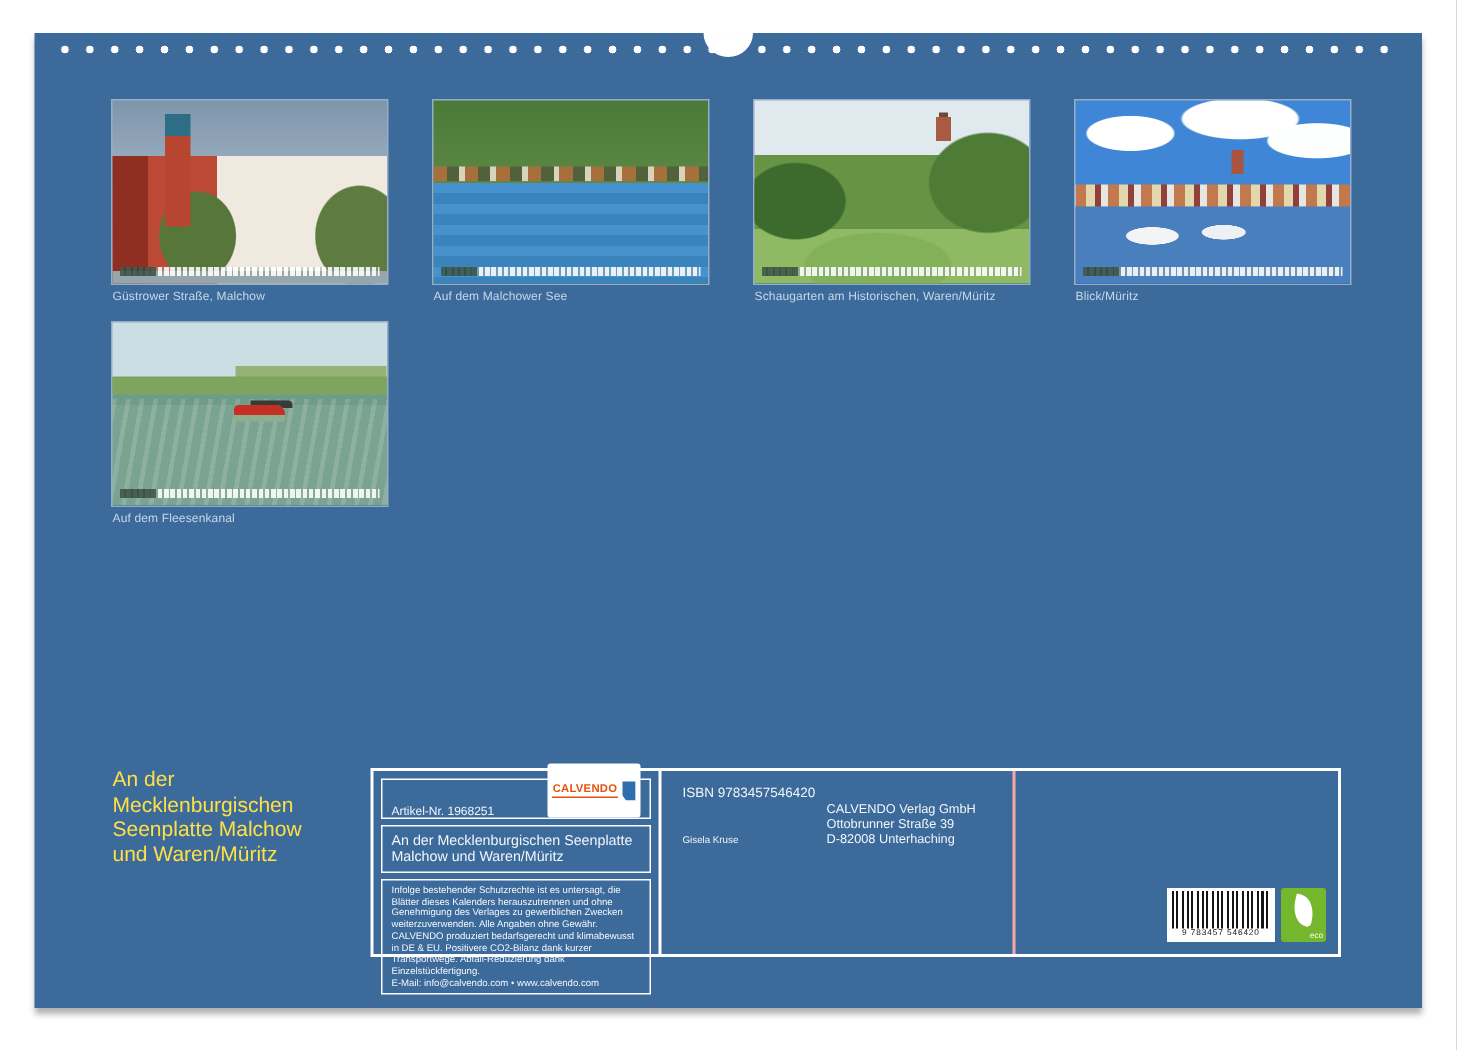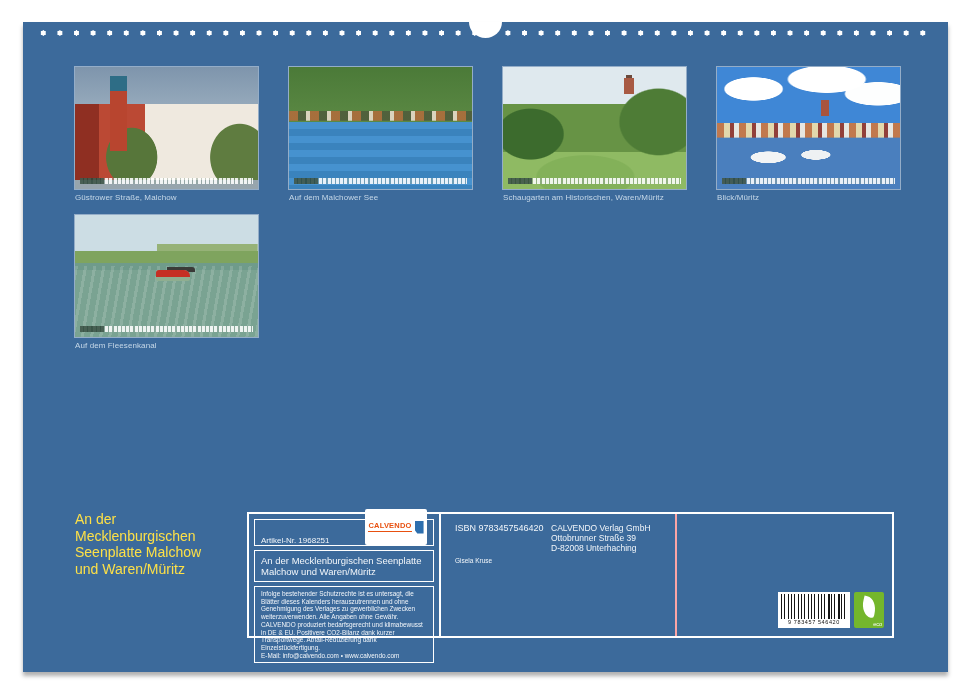--- a/index.html
+++ b/index.html
@@ -150,21 +150,21 @@
         display:flex; align-items:center; justify-content:center; gap:3px; }
   .logo-text { color:#e8500f; font-size:7.5px; font-weight:bold; line-height:8px;
         border-bottom:1px solid #e8500f; padding-bottom:1.5px; letter-spacing:.2px; }
   .logo-icon { width:9px; height:13px; background:#2d6fae;
         clip-path:polygon(0 0,100% 0,100% 100%,30% 100%,0 72%); }
   .box-b { border:1.5px solid #ffffff; padding:4px 6px; font-size:9.5px; line-height:11px; }
   .box-c { border:1.5px solid #ffffff; padding:3px 6px; flex:1; font-size:6.4px; line-height:7.7px; white-space:pre-line; }
   .col2 { width:236px; border-right:2px solid #fca5a5; position:relative; padding:9px 0 0 14px; }
   .isbn { font-size:9px; }
   .author { font-size:6.5px; margin-top:24px; }
-  .publisher { position:absolute; left:110px; top:9px; font-size:8.5px; line-height:10px; white-space:pre-line; }
+  .publisher { position:absolute; left:110px; top:20px; font-size:8.5px; line-height:10px; white-space:pre-line; }
   .col3 { flex:1; position:relative; }
   .barcode { position:absolute; right:42px; bottom:8px; width:72px; height:36px; background:#ffffff; padding:2px 3px 1px; }
   .bars { height:25px; background:repeating-linear-gradient(90deg,#141414 0 1.5px,#fff 1.5px 3px,#141414 3px 4px,#fff 4px 7px,#141414 7px 8.5px,#fff 8.5px 10px); }
   .digits { font-size:5.5px; line-height:7px; color:#111; text-align:center; letter-spacing:.6px; }
   .eco { position:absolute; right:8px; bottom:8px; width:30px; height:36px; background:#74b62c; border-radius:2px; }
   .leaf { position:absolute; left:8px; top:5px; width:14px; height:20px; background:#ffffff;
         border-radius:0 85% 3px 85%; transform:rotate(14deg); }
   .eco-label { position:absolute; right:2px; bottom:1px; font-size:5.5px; color:#ffffff; }
 </style>
 </head>

